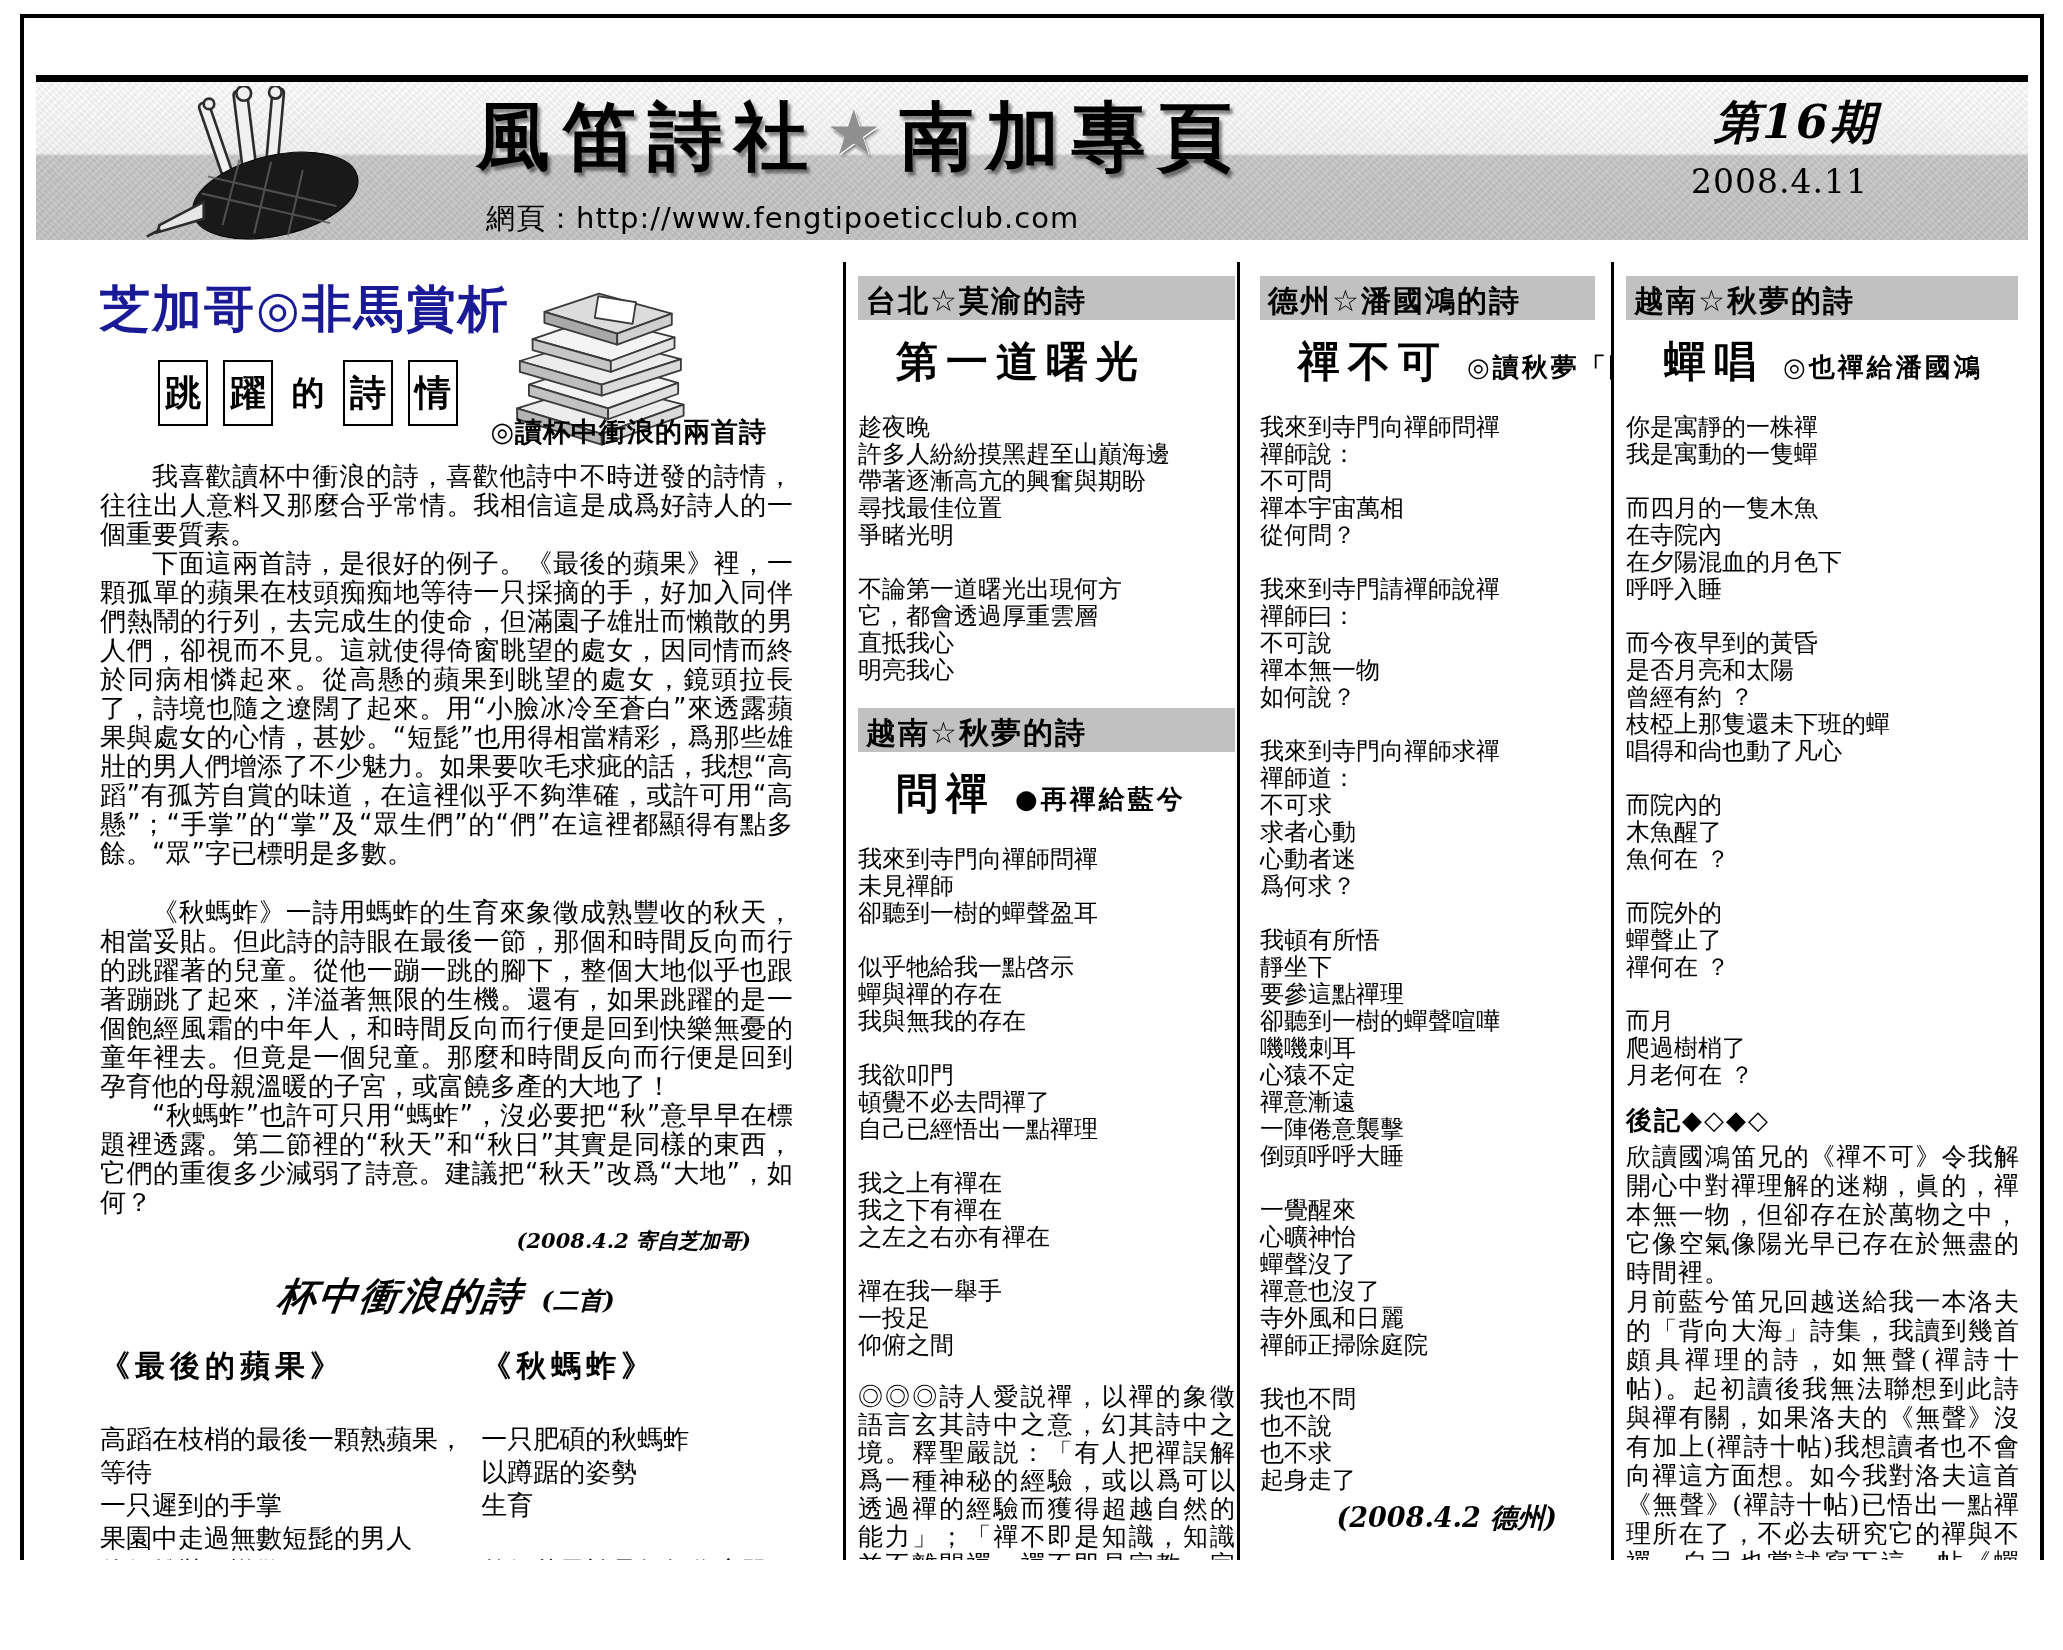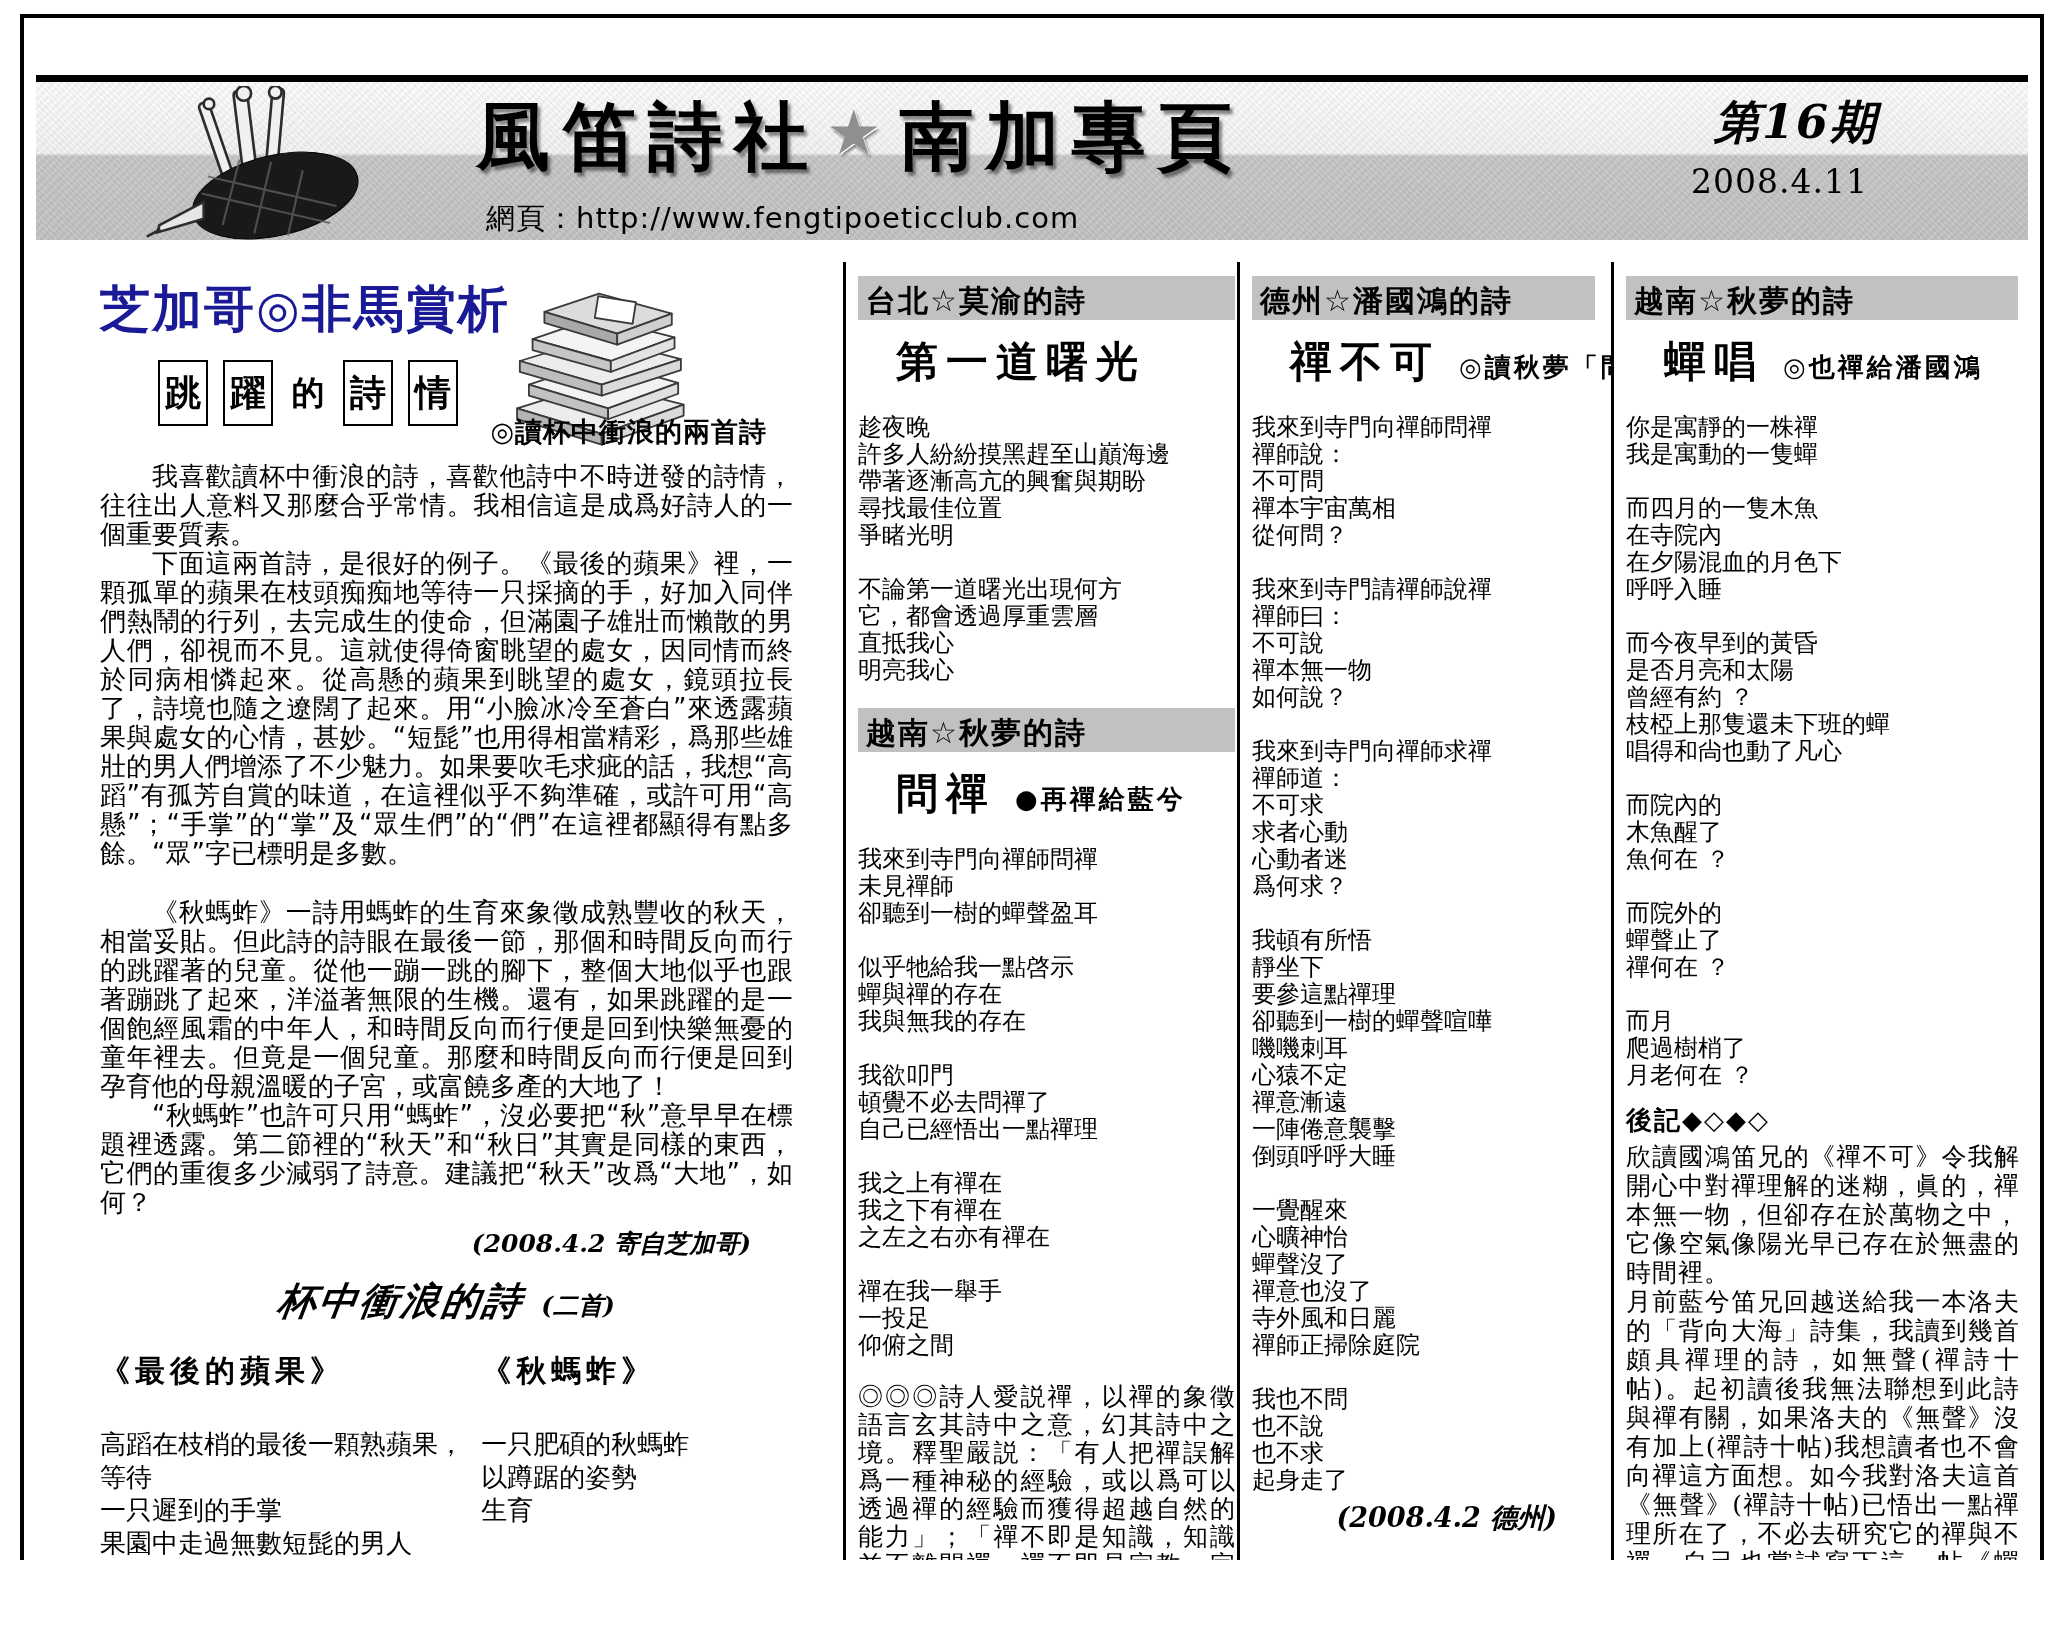--- a/index.html
+++ b/index.html
@@ -24,37 +24,37 @@
     font-size:33px;letter-spacing:1px;}
   .contact{position:absolute;left:450px;top:117px;display:flex;gap:115px;font-size:29px;letter-spacing:1px;}
   .bagpipe{position:absolute;left:110px;top:4px;width:265px;height:158px;}
 
   
   .content{position:absolute;left:0;top:244px;width:100%;height:1378px;display:flex;
     border-bottom:7px solid #000;box-sizing:content-box;}
   .col{box-sizing:border-box;overflow:hidden;}
   .col1{flex:0 0 822px;padding:14px 50px 0 76px;border-right:3px solid #000;}
   .col2{flex:0 0 394px;padding:14px 0 0 12px;border-right:3px solid #000;}
-  .col3{flex:0 0 374px;padding:14px 14px 0 12px;border-right:3px solid #000;}
+  .col3{flex:0 0 374px;padding:14px 14px 0 20px;border-right:3px solid #000;}
   .col4{flex:1 1 auto;padding:14px 20px 0 12px;}
 
   
   .c1-top{position:relative;height:186px;}
   .blue-title{margin:0;font-size:50px;font-weight:bold;color:#1a1a96;letter-spacing:2px;}
   .books{position:absolute;right:88px;top:-6px;width:212px;height:182px;}
   .boxed-row{position:absolute;left:58px;top:84px;display:flex;align-items:center;gap:15px;}
   .bchar{display:inline-block;font-size:36px;font-weight:bold;text-align:center;line-height:62px;}
   .bchar.boxed{border:2px solid #000;width:46px;height:62px;}
   .bchar.plain{width:40px;font-size:33px;}
   .review-subtitle{position:absolute;right:26px;top:138px;font-size:27px;font-weight:bold;letter-spacing:1px;}
   .review-body{font-size:26px;line-height:29px;text-align:justify;}
   .review-body .para{text-indent:2em;margin:0;}
   .review-body .para:nth-child(3){margin-top:30px;}
   .review-sig{text-align:right;margin:10px 42px 0 0;font-family:"DejaVu Serif","Liberation Serif",serif;
-    font-style:italic;font-weight:bold;font-size:25px;}
+    font-style:italic;font-weight:bold;font-size:21px;}
   .section-head{text-align:center;margin-top:16px;}
   .section-title{display:inline-block;font-size:38px;font-weight:bold;font-style:italic;
     letter-spacing:3px;transform:skewX(-8deg);}
   .section-sub{font-family:"DejaVu Serif","Liberation Serif",serif;font-size:25px;font-style:italic;
     font-weight:bold;margin-left:12px;}
   .poems-row{display:flex;margin-top:24px;}
   .poem-half-left{flex:0 0 55%;}
   .poem-half-right{flex:1;}
   .c1-poem-title{font-family:"DejaVu Serif","Liberation Serif",serif;font-weight:bold;font-size:30px;
     letter-spacing:5px;margin-bottom:36px;}

